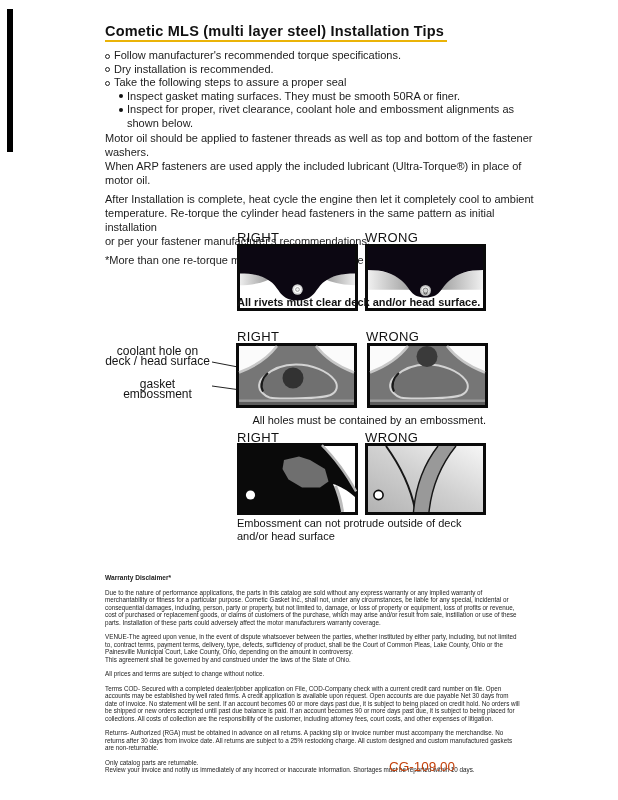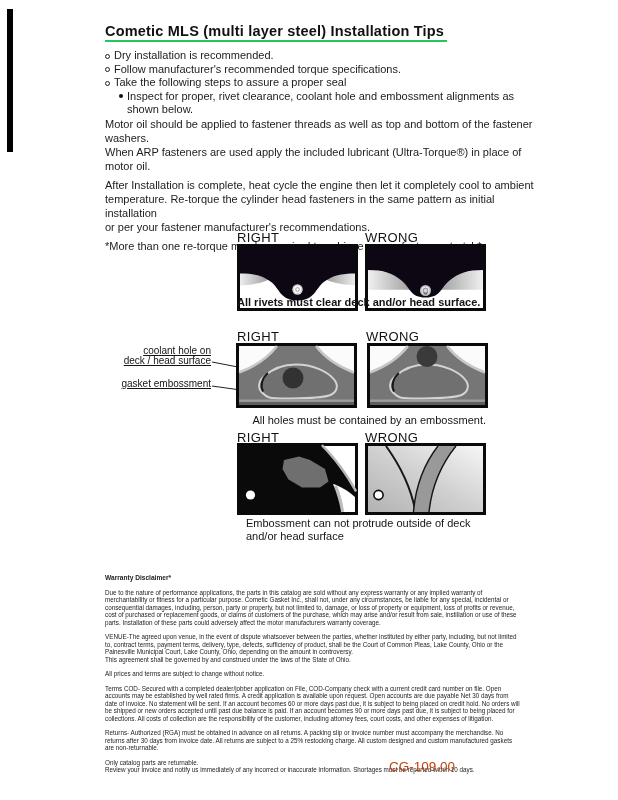--- a/index.html
+++ b/index.html
@@ -4,61 +4,65 @@
 <style>
   html,body{margin:0;padding:0;}
   body{
     width:618px;height:800px;position:relative;background:#ffffff;
     font-family:"Liberation Sans", sans-serif;color:#1c1c1c;overflow:hidden;
   }
   .scan-bar{position:absolute;left:7px;top:9px;width:6px;height:143px;background:#000;}
   .content{position:absolute;left:105px;top:22px;width:436px;}
   .title{
     font-size:14.5px;font-weight:bold;color:#111;display:inline-block;
-    border-bottom:2px solid #22c55e;padding:0 3px 1px 0;margin:0 0 7px 0;letter-spacing:.2px;
+    border-bottom:2px solid #eab308;padding:0 3px 1px 0;margin:0 0 7px 0;letter-spacing:.2px;
   }
   .bullets{font-size:11px;line-height:13.6px;}
   .b-row{display:flex;gap:4px;}
   .b-row.sub{margin-left:14px;gap:4px;}
   .m-open{flex:none;width:3px;height:3px;border:1px solid #222;border-radius:50%;margin-top:4.8px;}
   .m-dot{flex:none;width:4px;height:4px;background:#111;border-radius:50%;margin-top:4.5px;}
   .h2{font-size:12px;font-weight:bold;margin:14px 0 5px 0;}
   .para{font-size:11px;line-height:14px;margin:0 0 5px 0;white-space:pre-line;}
   .dlabel{position:absolute;font-size:13px;letter-spacing:.4px;color:#111;width:121px;}
   .dpanel{position:absolute;width:121px;}
   .caption{position:absolute;font-size:11px;line-height:12.5px;color:#141414;white-space:pre-line;}
-  .ann{position:absolute;width:107px;text-align:right;font-size:10px;line-height:10px;color:#141414;white-space:pre-line;text-decoration:underline;}
+  .ann{position:absolute;width:107px;text-align:center;font-size:12px;line-height:10px;color:#141414;white-space:pre-line;}
   .disclaimer{position:absolute;left:105px;top:574px;width:417px;font-size:6.3px;line-height:7.5px;color:#232323;}
   .disclaimer .dh{font-weight:bold;font-size:6.6px;margin:0 0 7px 0;}
   .disclaimer p{margin:0 0 7px 0;white-space:pre-line;}
   .docnum{position:absolute;left:389px;top:759px;font-size:13.5px;color:#c2410c;}
   svg{display:block;}
 </style>
 </head>
 <body>
 
 <div>
 
   <div class="scan-bar"></div>
 
   <div class="content">
     <h1 class="title">Cometic MLS (multi layer steel) Installation Tips</h1>
 
     <div class="bullets">
       <div class="b-row">
         <span class="m-open"></span>
-        <span>Dry installation is recommended.</span>
+        <span>Follow manufacturer's recommended torque specifications.</span>
       </div>
       <div class="b-row">
         <span class="m-open"></span>
-        <span>Follow manufacturer's recommended torque specifications.</span>
+        <span>Dry installation is recommended.</span>
       </div>
       <div class="b-row">
         <span class="m-open"></span>
         <span>Take the following steps to assure a proper seal</span>
+      </div>
+      <div class="b-row sub">
+        <span class="m-dot"></span>
+        <span>Inspect gasket mating surfaces.  They must be smooth 50RA or finer.</span>
       </div>
       <div class="b-row sub">
         <span class="m-dot"></span>
         <span>Inspect for proper, rivet clearance, coolant hole and embossment alignments as shown below.</span>
       </div>
     </div>
 
     <p class="para">Motor oil should be applied to fastener threads as well as top and bottom of the fastener washers.
 When ARP fasteners are used apply the included lubricant (Ultra-Torque®) in place of motor oil.</p>
     <p class="para">After Installation is complete, heat cycle the engine then let it completely cool to ambient
@@ -186,21 +190,21 @@
       <rect x="3" y="3" width="115" height="66" fill="url(#g3w)"></rect>
       <path d="M21,3 C34,21 46,44 50.5,69" stroke="#161616" stroke-width="2" fill="none"></path>
       <path d="M73,3 C59,21 50.5,44 48.5,69 L64,69 C66.5,45 76.5,21 91,3 Z" fill="#999999"></path>
       <path d="M73,3 C59,21 50.5,44 48.5,69" stroke="#161616" stroke-width="1.4" fill="none"></path>
       <path d="M91,3 C76.5,21 66.5,45 64,69" stroke="#161616" stroke-width="1.4" fill="none"></path>
       <circle cx="13.5" cy="52" r="4.6" fill="#ffffff" stroke="#0a0a0a" stroke-width="1.6"></circle>
       <rect x="1.5" y="1.5" width="118" height="69" fill="none" stroke="#0a0a0a" stroke-width="3"></rect>
     </svg>
   </div>
 
-  <div class="caption" style="left:237px;top:517px;margin-left:9px;">Embossment can not protrude outside of deck
+  <div class="caption" style="left:237px;top:517px;">Embossment can not protrude outside of deck
 and/or head surface</div>
 
   <div class="disclaimer">
     <div class="dh">Warranty Disclaimer*</div>
     <p>Due to the nature of performance applications, the parts in this catalog are sold without any express warranty or any implied warranty of merchantability or fitness for a particular purpose.  Cometic Gasket Inc., shall not, under any circumstances, be liable for any special, incidental or consequential damages, including, person, party or property, but not limited to, damage, or loss of property or equipment, loss of profits or revenue, cost of purchased or replacement goods, or claims of customers of the purchase, which may arise and/or result from sale, instillation or use of these parts.  Installation of these parts could adversely affect the motor manufacturers warranty coverage.</p>
     <p>VENUE-The agreed upon venue, in the event of dispute whatsoever between the parties, whether instituted by either party, including, but not limited to, contract terms, payment terms, delivery, type, defects, sufficiency of product, shall be the Court of Common Pleas, Lake County, Ohio or the Painesville Municipal Court, Lake County, Ohio, depending on the amount in controversy.
 This agreement shall be governed by and construed under the laws of the State of Ohio.</p>
     <p>All prices and terms are subject to change without notice.</p>
     <p>Terms COD- Secured with a completed dealer/jobber application on File, COD-Company check with a current credit card number on file.  Open accounts may be established by well rated firms.  A credit application is available upon request.  Open accounts are due payable Net 30 days from date of invoice.  No statement will be sent.  If an account becomes 60 or more days past due, it is subject to being placed on credit hold.  No orders will be shipped or new orders accepted until past due balance is paid.  If an account becomes 90 or more days past due, it is subject to being placed for collections.  All costs of collection are the responsibility of the customer, including attorney fees, court costs, and other expenses of litigation.</p>
     <p>Returns- Authorized (RGA) must be obtained in advance on all returns.  A packing slip or invoice number must accompany the merchandise.  No returns after 30 days from invoice date.  All returns are subject to a 25% restocking charge.  All custom designed and custom manufactured gaskets are non-returnable.</p>

